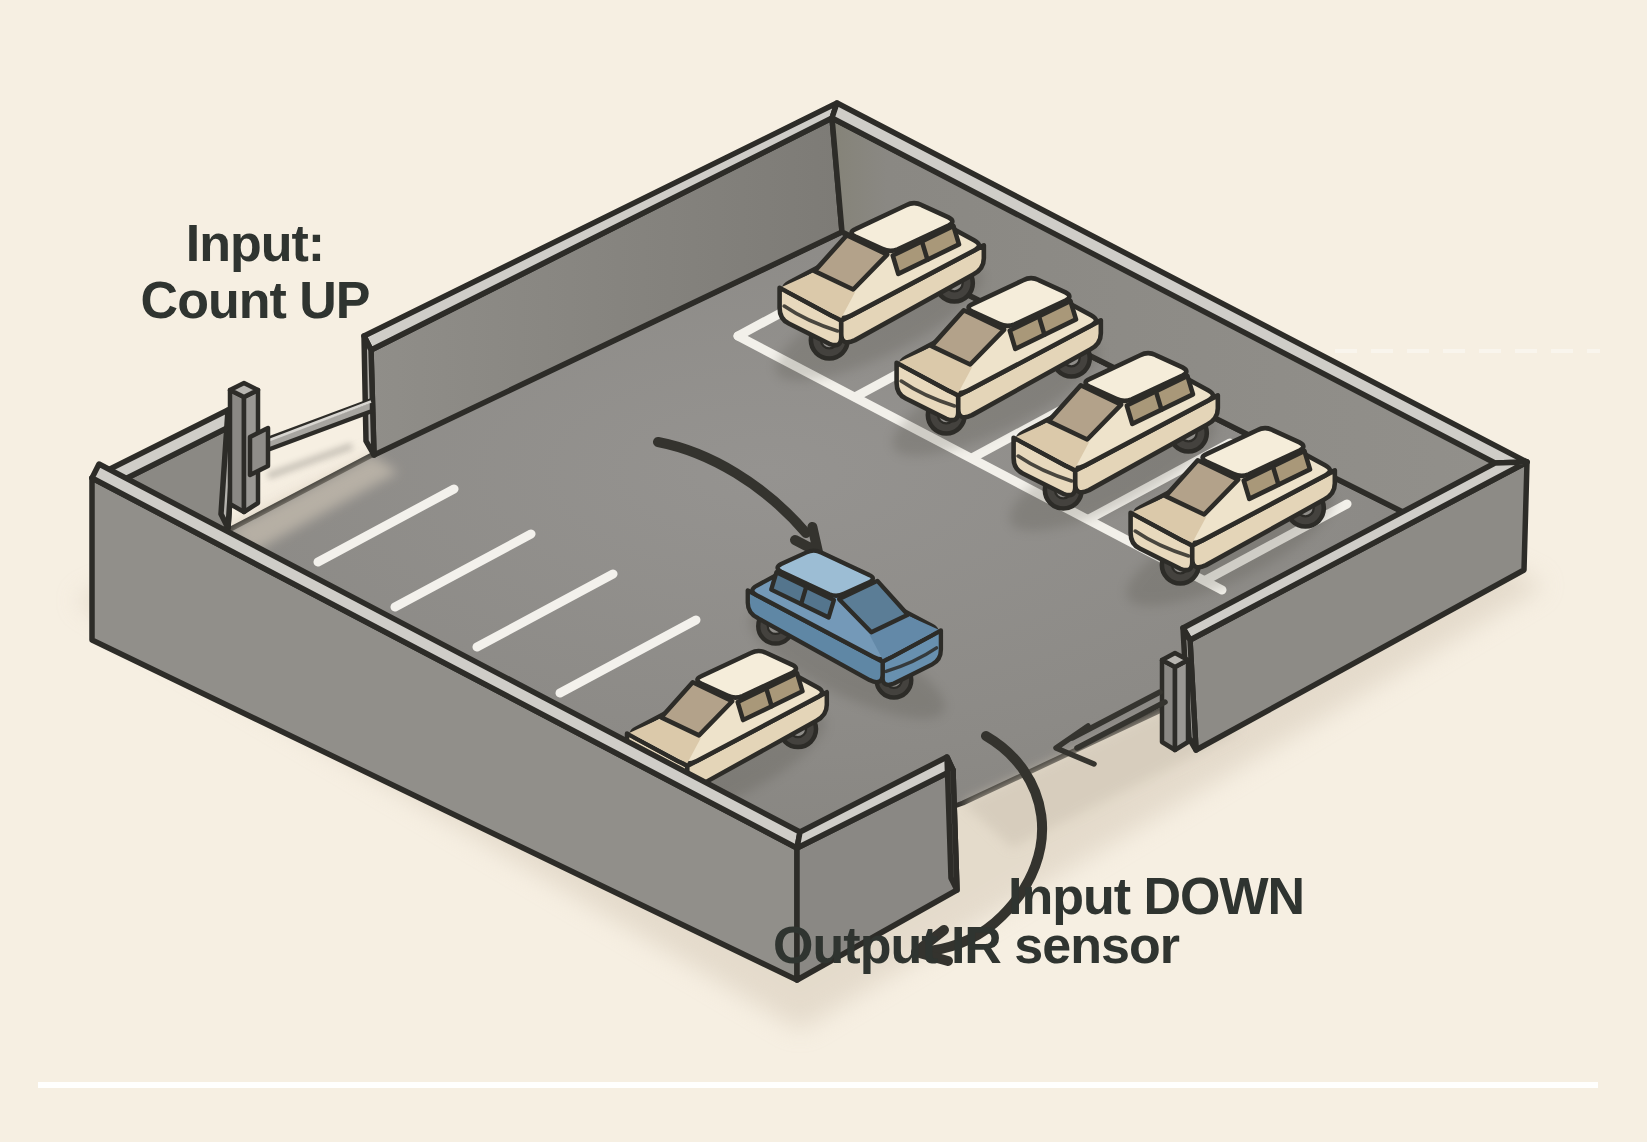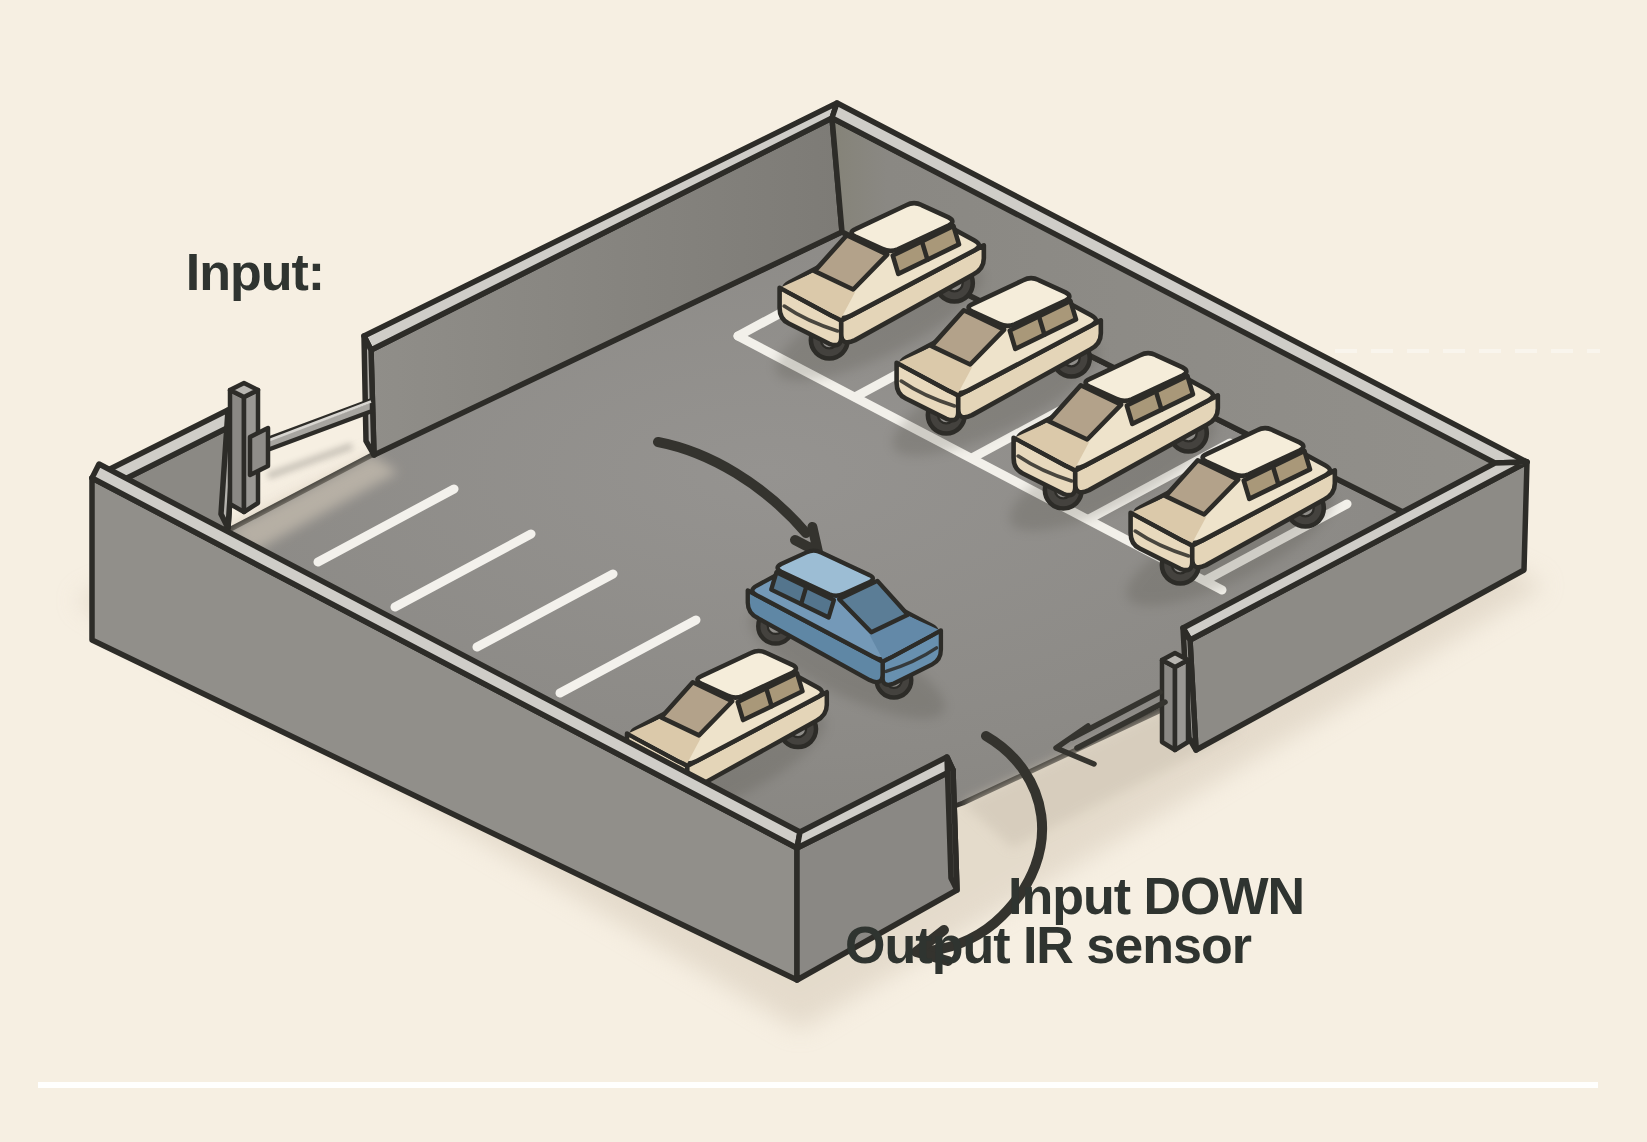--- a/index.html
+++ b/index.html
@@ -186,16 +186,17 @@
   <g stroke="#34332e" stroke-width="10" stroke-linecap="round" stroke-linejoin="round" fill="none">
     <path d="M 986,736 C 1048,772 1066,852 1002,916 C 982,936 958,947 930,951"></path>
     <path d="M 944,930 L 916,952 L 948,961"></path>
   </g>
 
   <rect x="38" y="1082" width="1560" height="6" fill="#ffffff" opacity="0.95"></rect>
 </svg>
 
 <div class="label" style="left:255px;top:272px;">
   <span class="ln">Input:</span>
+  <span class="ln">Count UP</span>
 </div>
 <div class="label" style="left:1156px;top:896px;">Input DOWN</div>
-<div class="label" style="left:1048px;top:945px;">Output IR sensor</div>
+<div class="label" style="left:976px;top:945px;">Output IR sensor</div>
 </div>
 
 </body></html>

